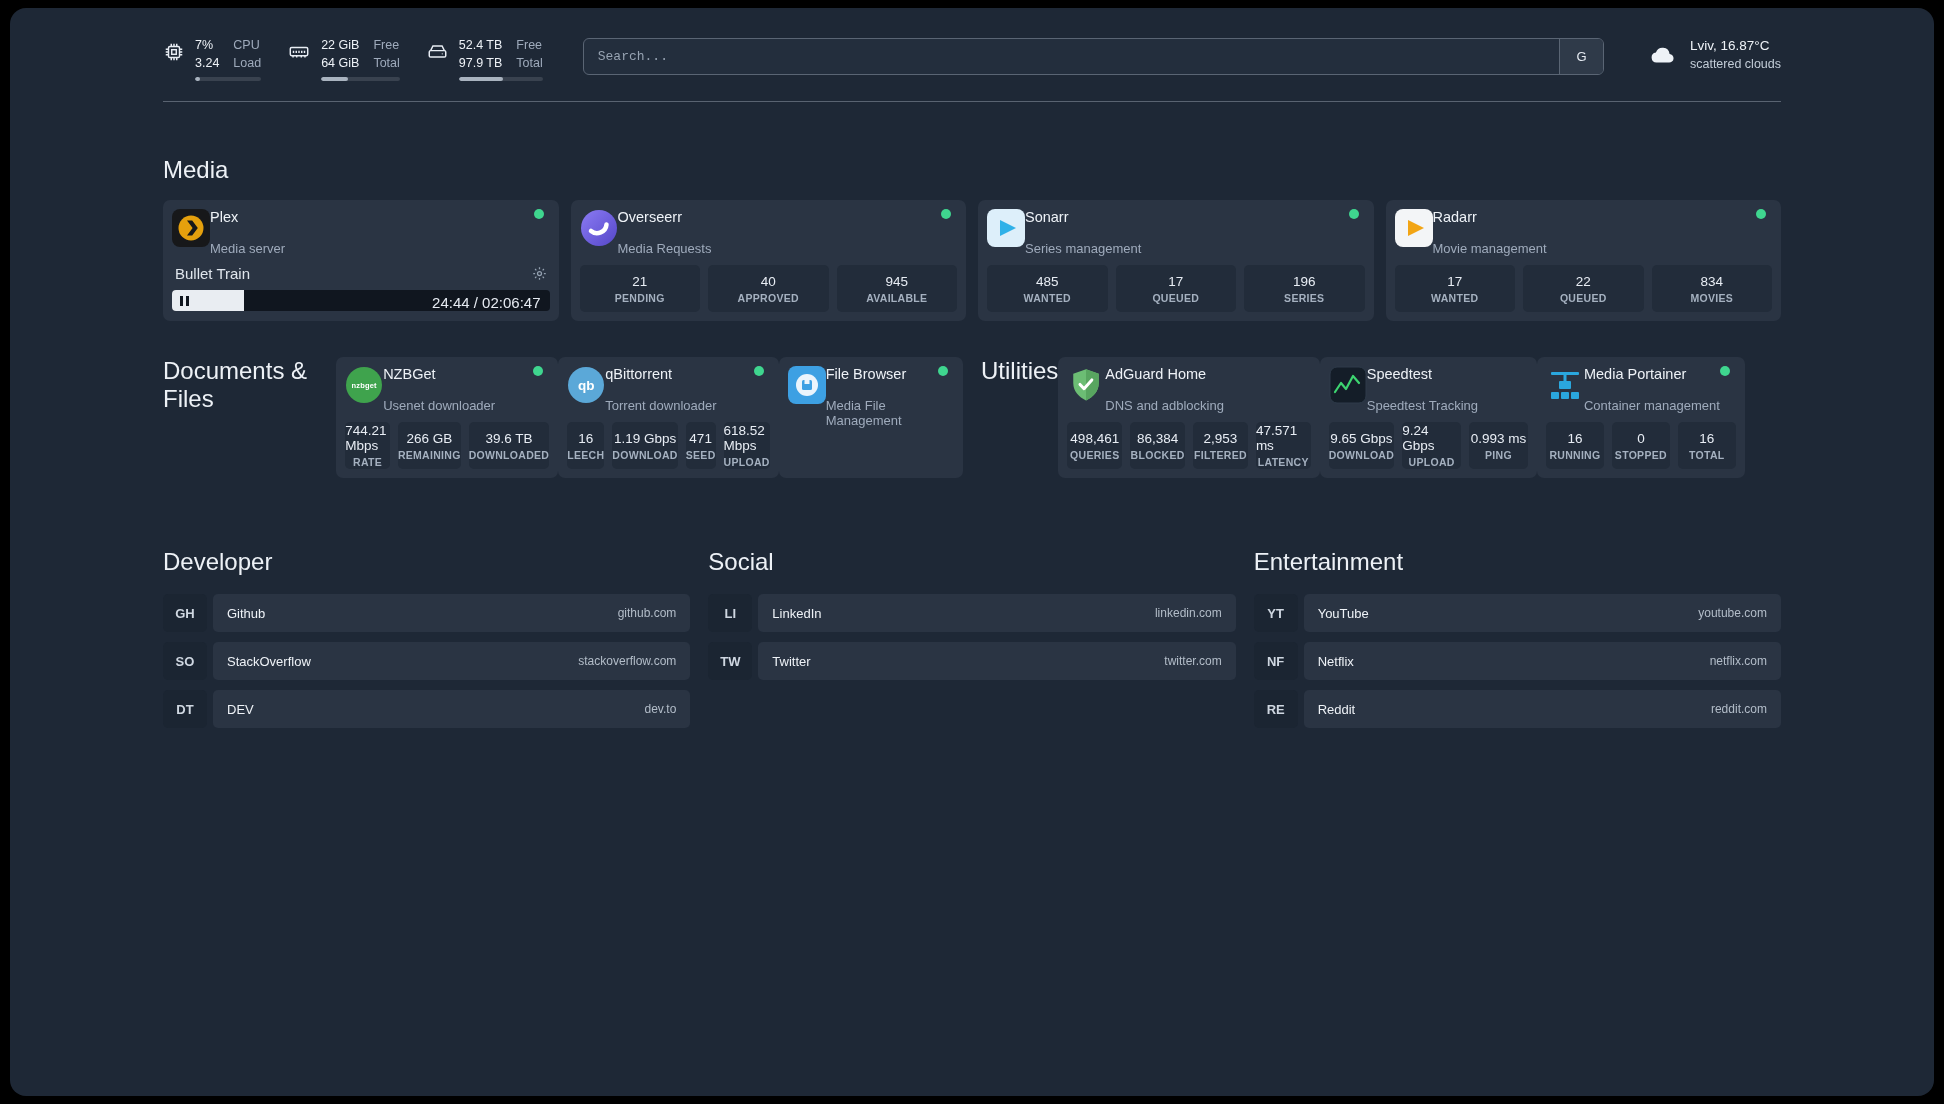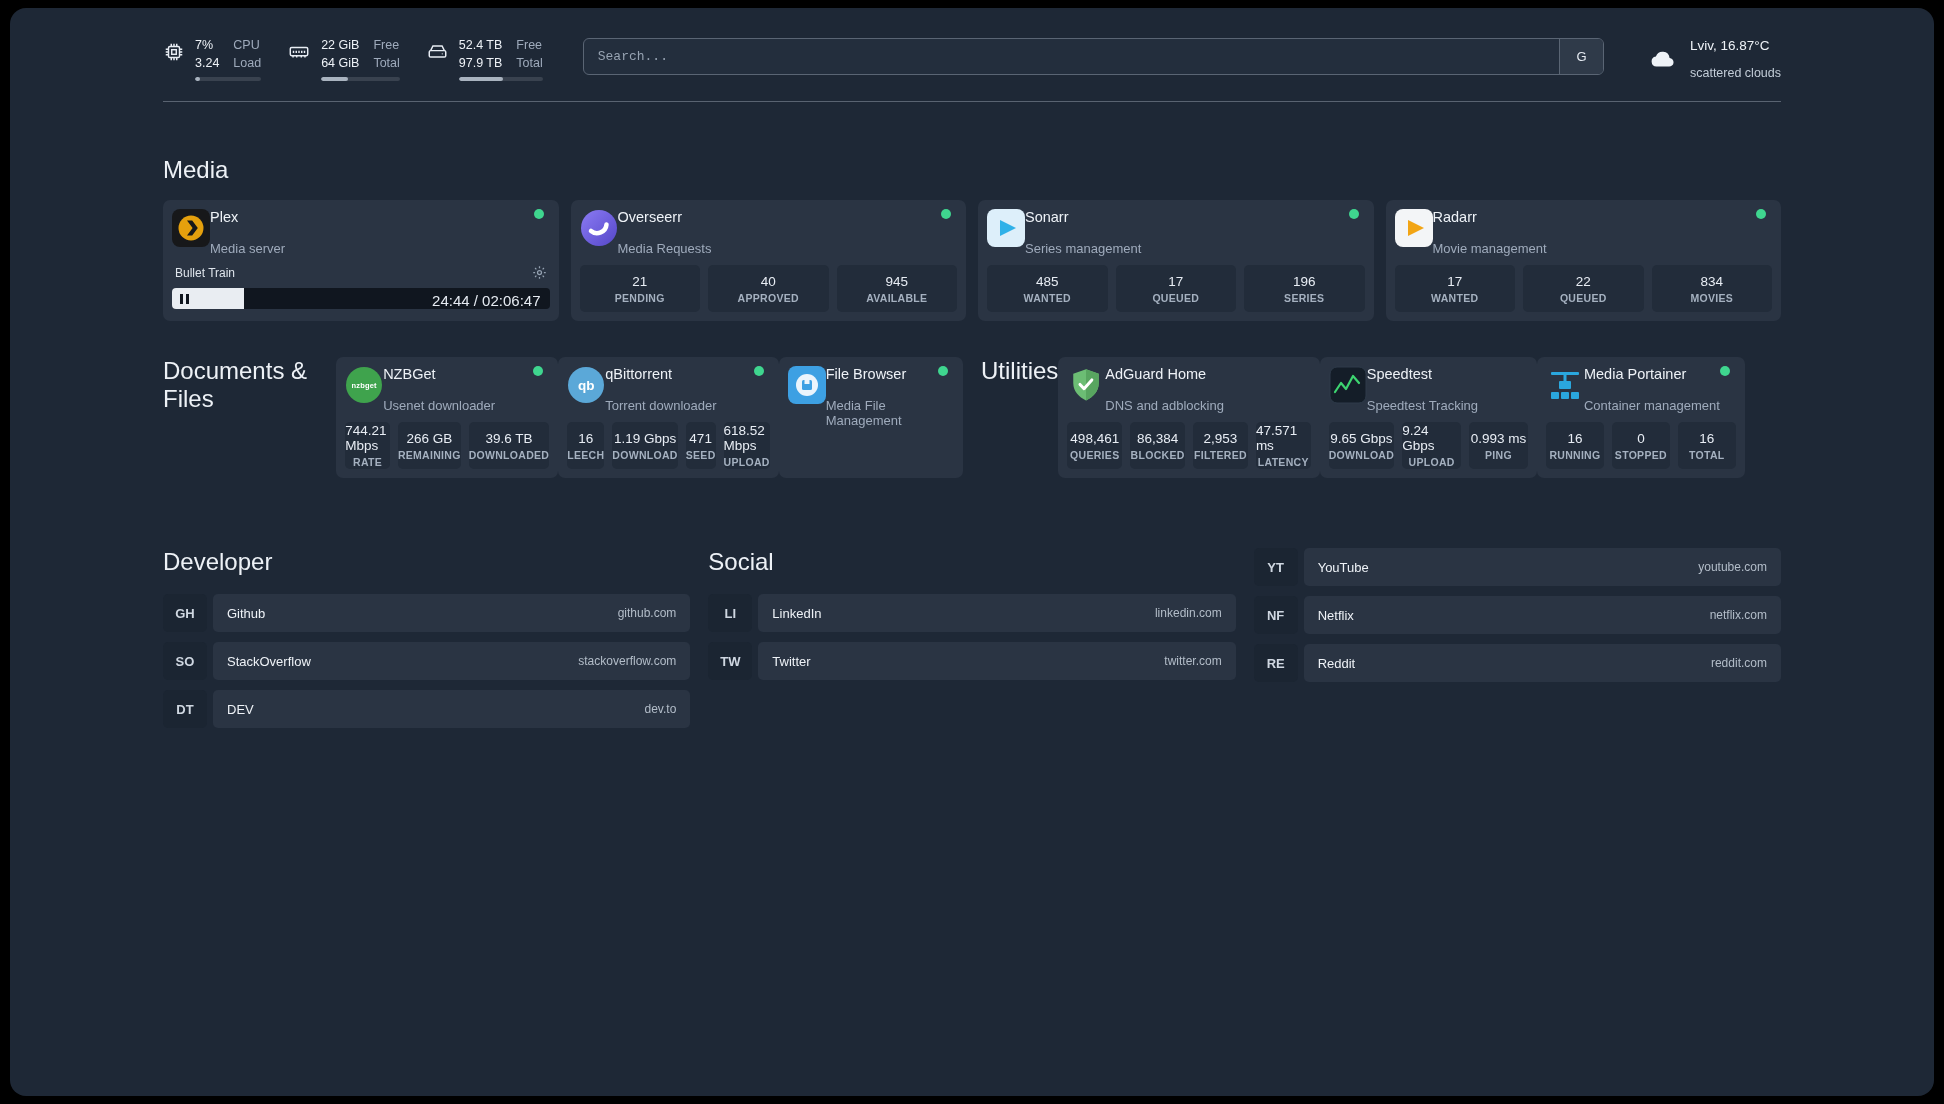--- a/index.html
+++ b/index.html
@@ -15,42 +15,42 @@
   .res-grid{display:flex;gap:14px;font-size:12.5px;line-height:1.25}
   .res-col{display:flex;flex-direction:column;gap:2px}
   .res-col.labels{color:#9fabbc}
   .res-bar{height:4px;background:#39424f;border-radius:2px;margin-top:6px;overflow:hidden}
   .res-fill{height:100%;background:#a9b3bf;border-radius:2px}
   .searchbar{flex:1;display:flex;align-items:stretch;height:37px;background:#232e3d;border:1px solid #5a6574;border-radius:6px;overflow:hidden;margin:0 14px}
   .searchbar input{flex:1;background:transparent;border:none;outline:none;color:#dfe6ee;font-size:13px;padding:0 14px;font-family:Liberation Mono, monospace}
   .searchbar input::placeholder{color:#97a3b2}
   .search-btn{width:44px;display:flex;align-items:center;justify-content:center;background:#2f3a49;border-left:1px solid #5a6574;font-size:13px;color:#e6ebf2;cursor:pointer}
   .weather{display:flex;align-items:center;gap:10px;font-size:13.5px;white-space:nowrap}
-  .weather .sub{color:#c3cdd8;font-size:12.5px;margin-top:13px}
+  .weather .sub{color:#c3cdd8;font-size:12.5px;margin-top:4px}
   .divider{height:1px;background:#8a94a2;opacity:.55;margin-top:20px}
 
   
   .section-title{font-size:24px;font-weight:400;color:#edf1f6}
   .media-title{margin:54px 0 16px}
   .cards4{display:flex;gap:12px}
   .cards4 .card{flex:1}
   .card{background:#2a3443;border-radius:7px;padding:9px}
   .card-head{display:flex;align-items:flex-start;cursor:pointer}
   .svc-icon{width:38px;height:38px;flex:0 0 38px;display:flex;align-items:center;justify-content:center;position:relative}
   .svc-name{font-size:14.5px;font-weight:500}
   .svc-sub{font-size:13px;color:#9fabbc;margin-top:16px}
   .dot{width:10px;height:10px;border-radius:50%;background:#3fd68f;margin-left:auto;margin-right:6px;flex:0 0 10px}
   .stats{display:flex;gap:8px;margin-top:9px}
   .tile{flex:1;background:#222c3a;border-radius:5px;height:47px;display:flex;flex-direction:column;align-items:center;justify-content:center;gap:3px}
   .tile-val{font-size:13.5px;color:#e8edf4}
   .tile-lbl{font-size:10.5px;font-weight:700;color:#a5b1c0;letter-spacing:.3px}
 
   
   .player{margin-top:9px}
-  .player-top{display:flex;align-items:center;justify-content:space-between;font-size:12px;color:#dfe5ec;padding:0 3px}
+  .player-top{display:flex;align-items:center;justify-content:space-between;font-size:15px;color:#dfe5ec;padding:0 3px}
   .pbar{position:relative;height:21px;background:#10161f;border-radius:4px;margin-top:8px;overflow:hidden}
   .pfill{height:100%;background:#e9edf2}
   .pause{position:absolute;left:8px;top:5.5px;display:flex;gap:2.5px}
   .pause i{width:3px;height:10px;background:#10161f;display:block}
   .ptime{position:absolute;right:9px;top:4px;font-size:15px;color:#e6ebf2}
 
   .two-col{display:flex;gap:18px;margin-top:36px;align-items:flex-start}
   .col{flex:1;display:flex;flex-direction:row}
   .col .section-title{margin-bottom:16px}
   .col .card{margin-bottom:18px}
@@ -527,20 +527,21 @@
         <div class="bm-row">
           <div class="bm-abbr">TW</div>
           <div class="bm-card">
             <span class="bm-name">Twitter</span>
             <span class="bm-url">twitter.com</span>
           </div>
         </div>
       </div>
 
       <div class="bcol">
+        <div class="section-title">Entertainment</div>
         <div class="bm-row">
           <div class="bm-abbr">YT</div>
           <div class="bm-card">
             <span class="bm-name">YouTube</span>
             <span class="bm-url">youtube.com</span>
           </div>
         </div>
         <div class="bm-row">
           <div class="bm-abbr">NF</div>
           <div class="bm-card">

